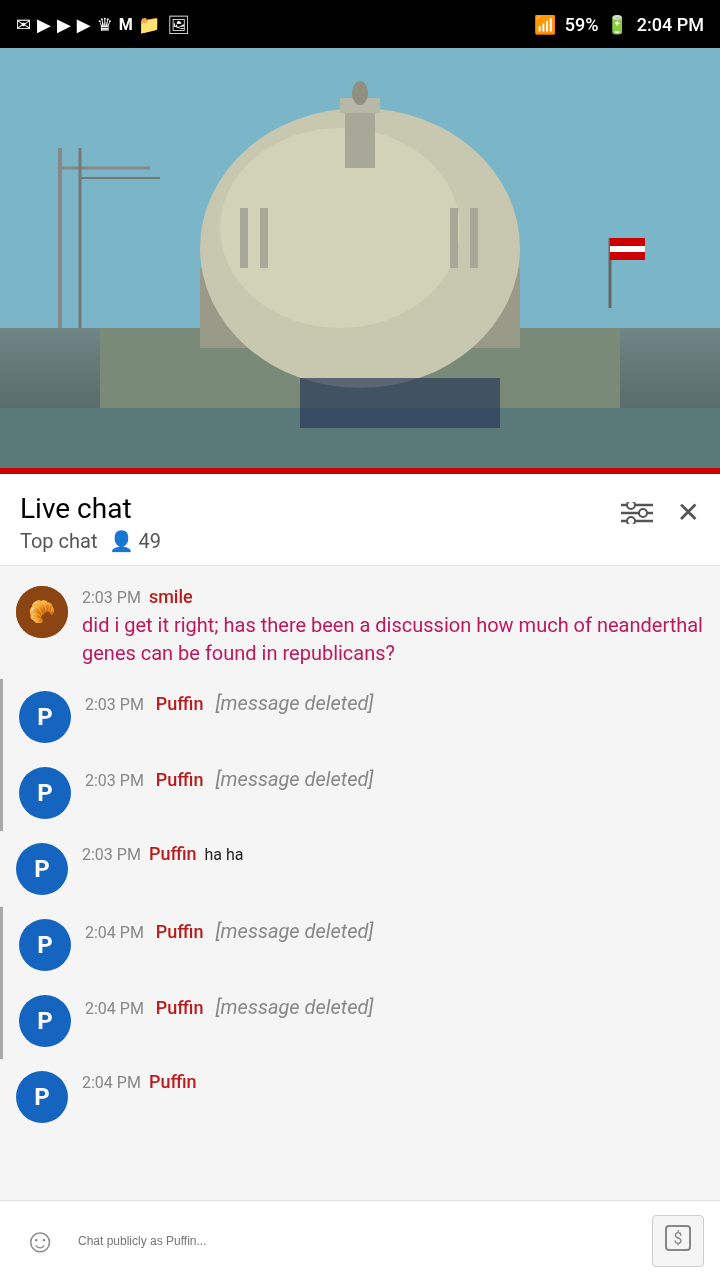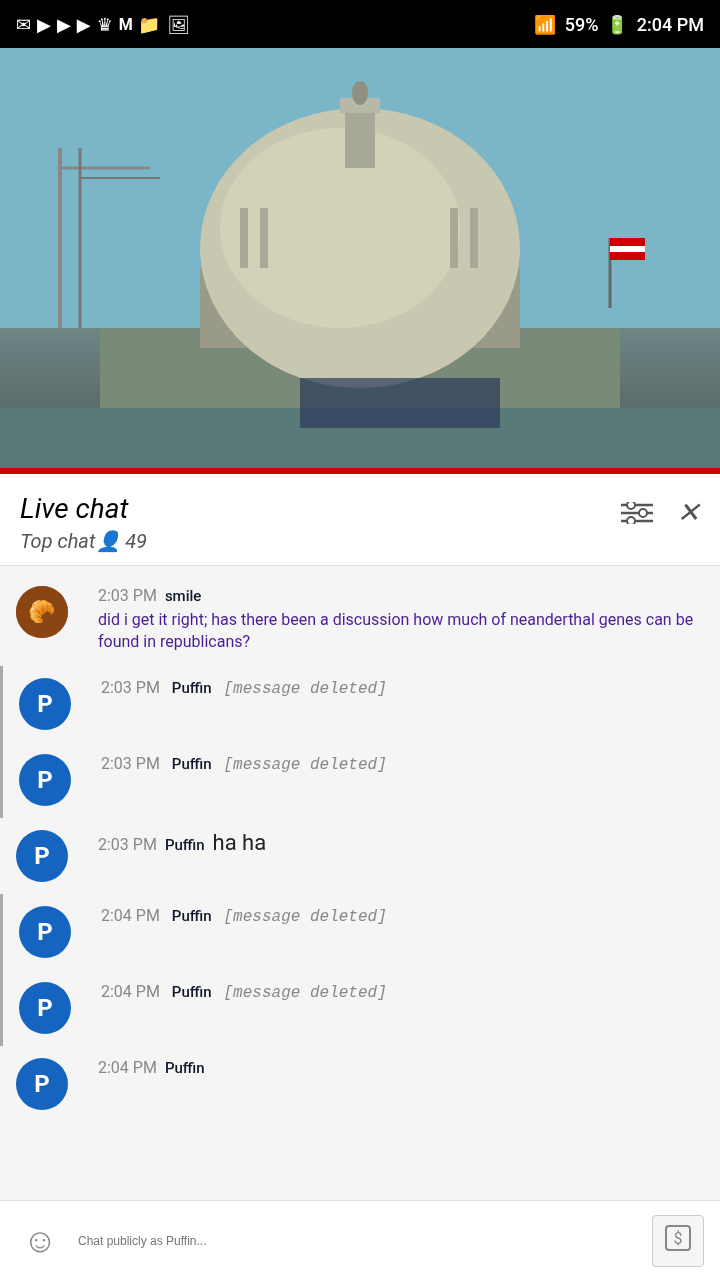--- a/index.html
+++ b/index.html
@@ -59,35 +59,34 @@
 
     
     .live-chat-header {
       width: 720px;
       background: #fff;
       padding: 18px 20px 12px 20px;
       display: flex;
       align-items: flex-start;
       justify-content: space-between;
       border-bottom: 1px solid #e0e0e0;
-      font-style: italic;
     }
     .live-chat-title-area {
       display: flex;
       flex-direction: column;
     }
     .live-chat-title {
       font-size: 28px;
       font-weight: 400;
       color: #000;
     }
     .live-chat-subtitle {
       display: flex;
       align-items: center;
-      gap: 1px;
+      gap: 12px;
       margin-top: 4px;
     }
     .top-chat-label {
       font-size: 20px;
       color: #555;
     }
     .viewer-count {
       display: flex;
       align-items: center;
       gap: 4px;
@@ -151,50 +150,48 @@
       display: flex;
       align-items: center;
       justify-content: center;
       font-size: 22px;
     }
     .avatar-blue {
       background: #1565C0;
     }
     .message-content {
       flex: 1;
-      margin-left: 16px;
     }
     .message-meta {
       display: flex;
       align-items: baseline;
       gap: 8px;
       margin-bottom: 4px;
     }
     .message-time {
       font-size: 16px;
       color: #888;
     }
     .message-author {
-      font-size: 15px;
+      font-size: 18px;
       font-weight: 500;
-      color: #0f172a;
+      color: #b91c1c;
     }
     .message-text {
-      font-size: 16px;
-      color: #4c1d95;
+      font-size: 20px;
+      color: #be185d;
       line-height: 1.4;
     }
     .message-deleted {
-      font-size: 16px;
+      font-size: 20px;
       color: #888;
       font-style: italic;
-      font-family: Liberation Mono, monospace;
     }
     .message-inline {
-      font-size: 22px;
+      font-size: 16px;
       color: #222;
     }
 
     
     .chat-input-bar {
       position: fixed;
       bottom: 0;
       left: 0;
       width: 720px;
       height: 80px;

